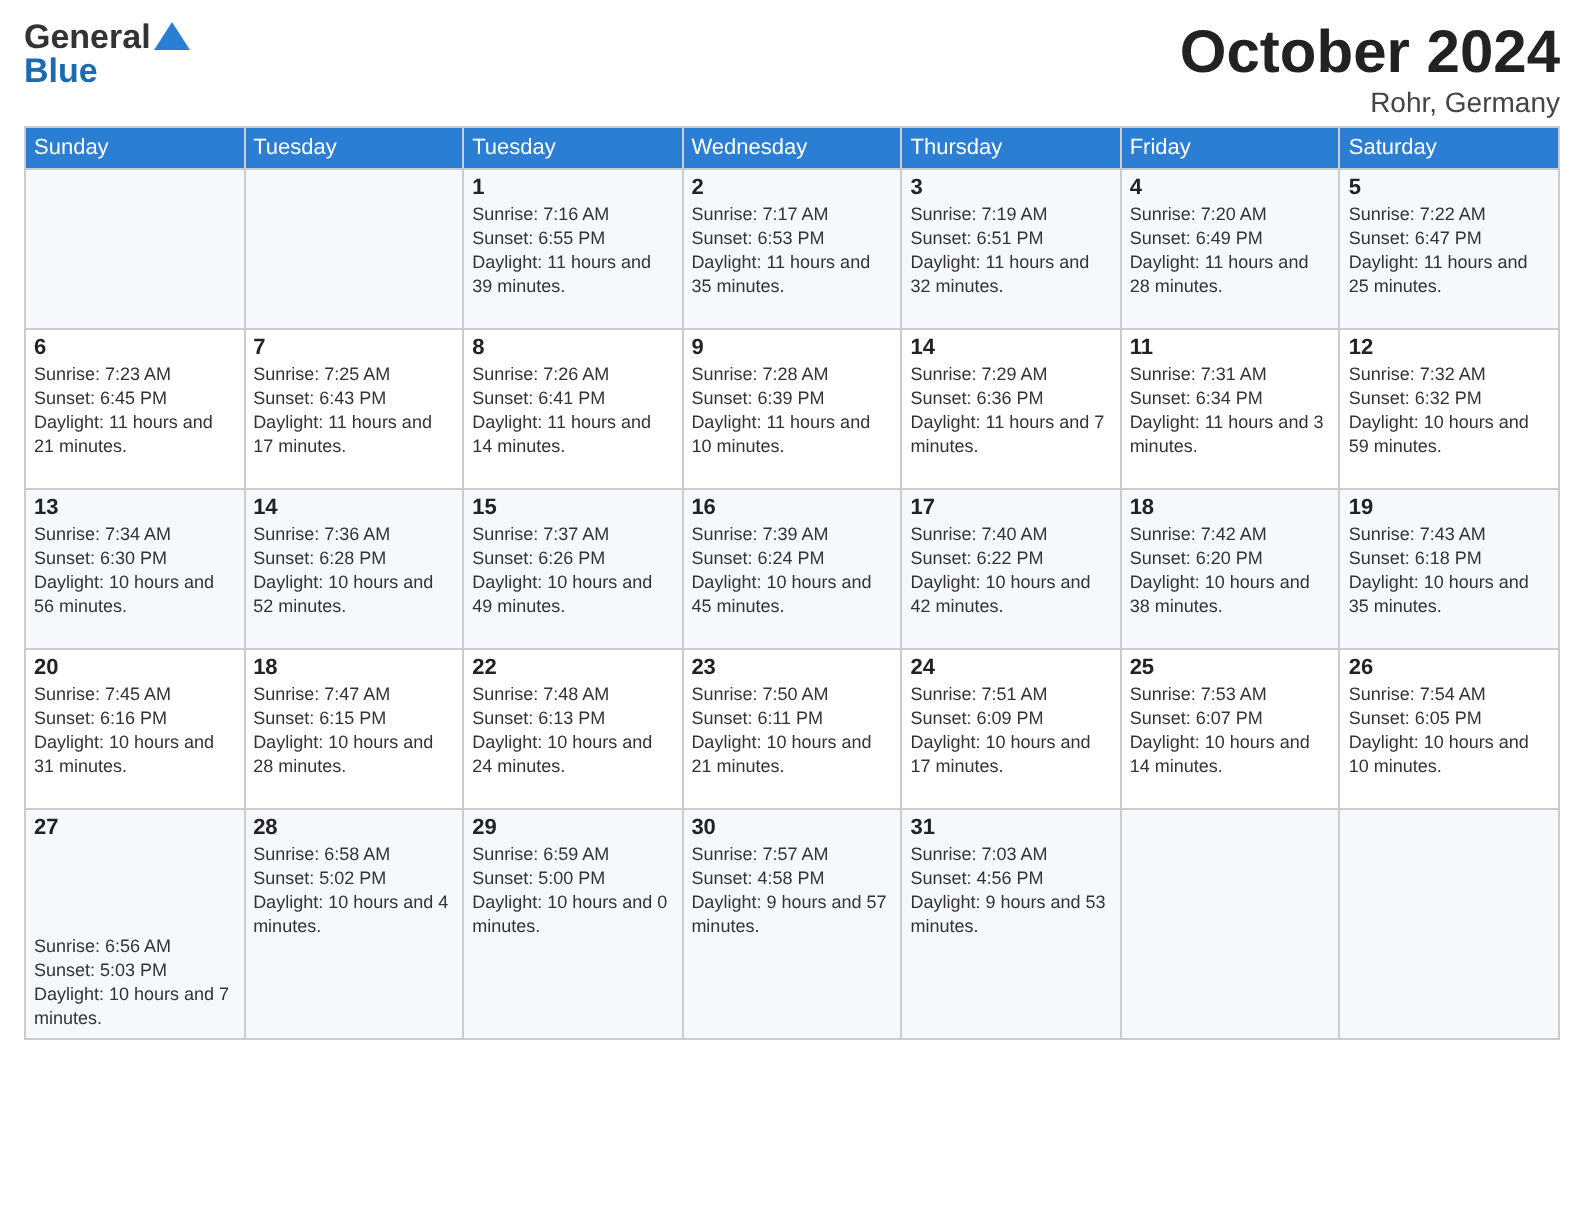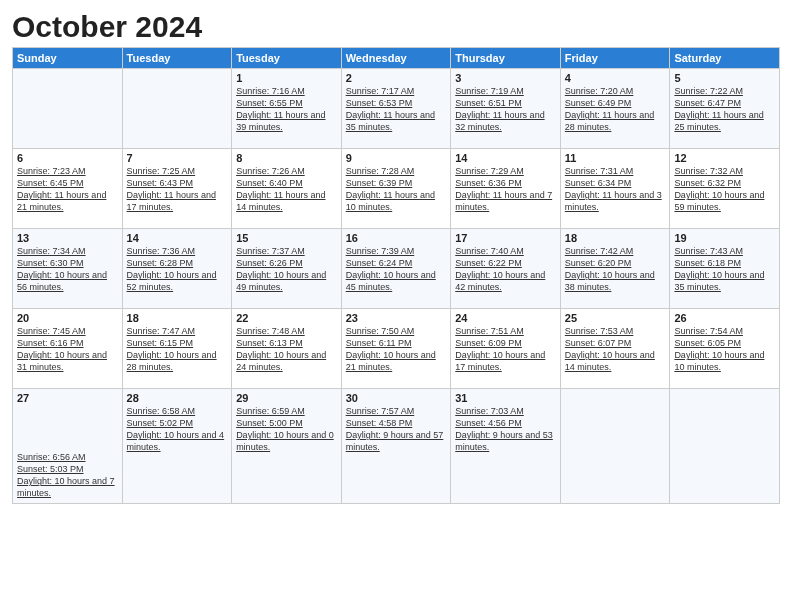--- a/index.html
+++ b/index.html
@@ -52,21 +52,21 @@
     }
     table {
       width: 100%;
       border-collapse: collapse;
       table-layout: fixed;
     }
     thead th {
       background-color: #2a7fd4;
       color: #fff;
       font-size: 11px;
-      font-weight: bold;
+      font-weight: normal;
       padding: 4px 4px;
       text-align: left;
       border: 1px solid #ccc;
     }
     tbody td {
       vertical-align: top;
       border: 1px solid #ccc;
       padding: 3px 4px;
       font-size: 9.5px;
       color: #222;
@@ -81,30 +81,39 @@
     .day-num {
       font-size: 11px;
       font-weight: bold;
       display: block;
       margin-bottom: 1px;
     }
     .day-info {
       font-size: 9px;
       line-height: 1.35;
       color: #333;
-      text-decoration: underline;
     }
   </style>
 </head>
 <body>
 
 <div class="container">
   <div class="header-row">
+    <div class="logo">
+      <div style="display:flex;align-items:center;">
+        <span class="logo-general">General</span>
+        <svg width="18" height="14" viewBox="0 0 18 14" style="margin-left:2px;margin-top:-2px;">
+          <polygon points="0,14 9,0 18,14" fill="#2a7fd4"></polygon>
+        </svg>
+      </div>
+      <span class="logo-blue">Blue</span>
+    </div>
     <div class="title-block">
       <div class="month-title">October 2024</div>
+      <div class="location">Rohr, Germany</div>
     </div>
   </div>
 
   <table>
     <thead>
       <tr id="header-row-el">
           <th>Sunday</th>
           <th>Tuesday</th>
           <th>Tuesday</th>
           <th>Wednesday</th>
@@ -157,21 +166,21 @@
           </td>
           <td>
             <span class="day-num">7</span>
             <div class="day-info" style="white-space: pre-line;">Sunrise: 7:25 AM
 Sunset: 6:43 PM
 Daylight: 11 hours and 17 minutes.</div>
           </td>
           <td>
             <span class="day-num">8</span>
             <div class="day-info" style="white-space: pre-line;">Sunrise: 7:26 AM
-Sunset: 6:40 PM
+Sunset: 6:41 PM
 Daylight: 11 hours and 14 minutes.</div>
           </td>
           <td>
             <span class="day-num">9</span>
             <div class="day-info" style="white-space: pre-line;">Sunrise: 7:28 AM
 Sunset: 6:39 PM
 Daylight: 11 hours and 10 minutes.</div>
           </td>
           <td>
             <span class="day-num">14</span>

